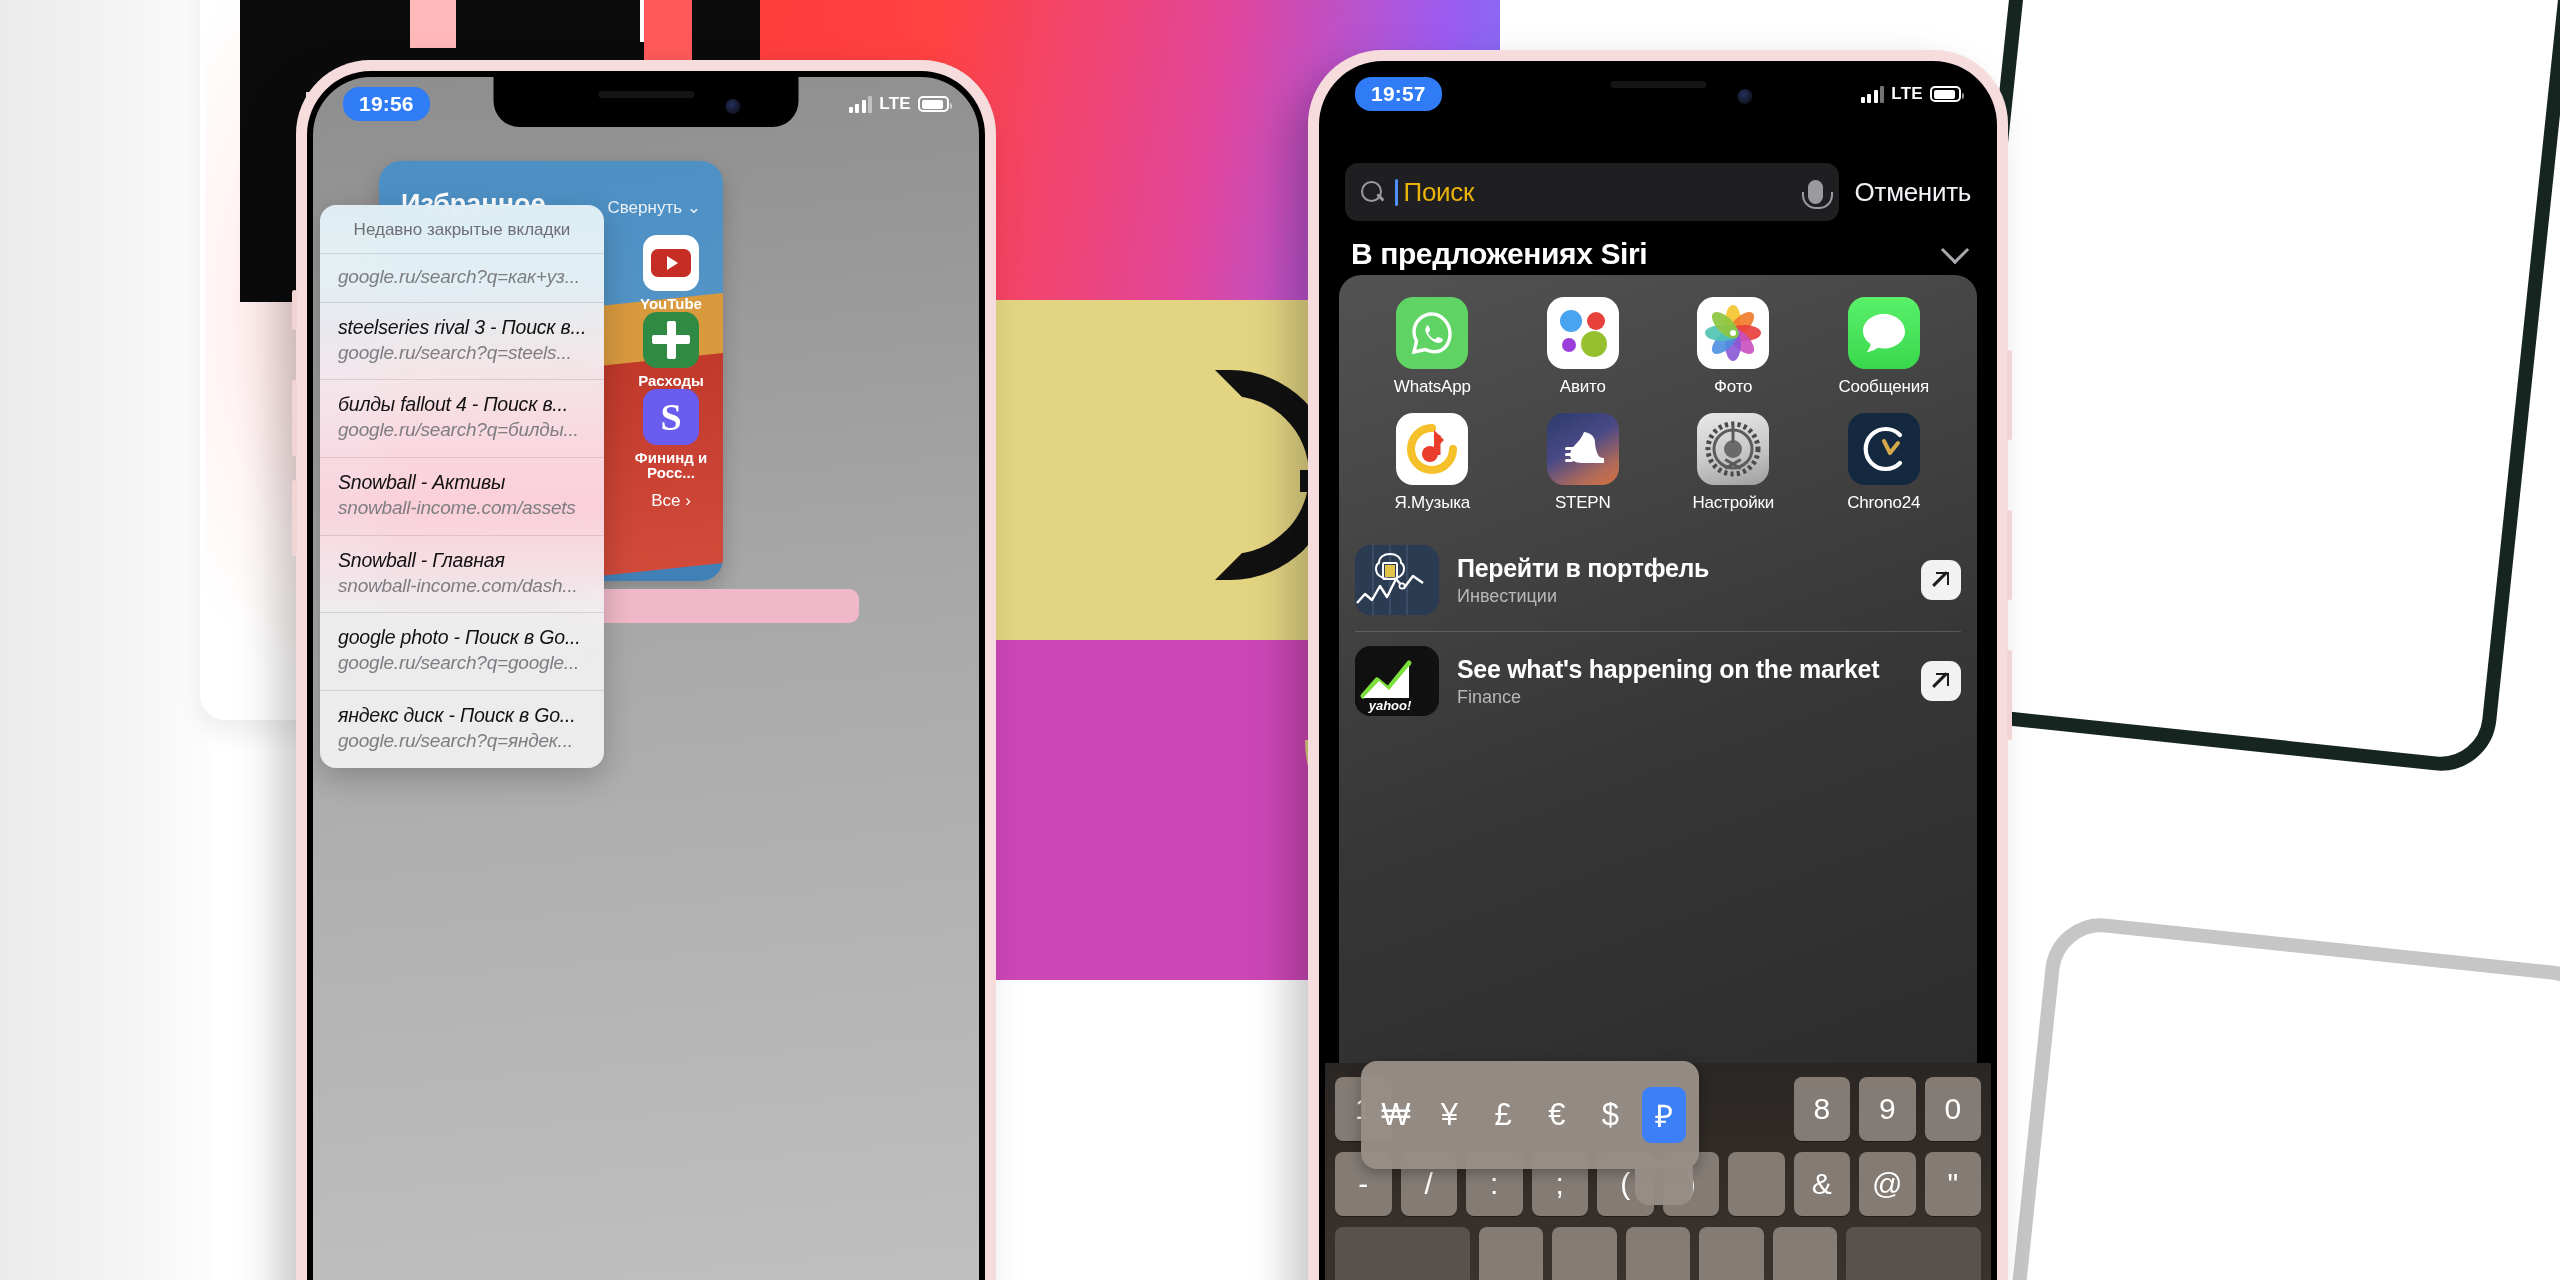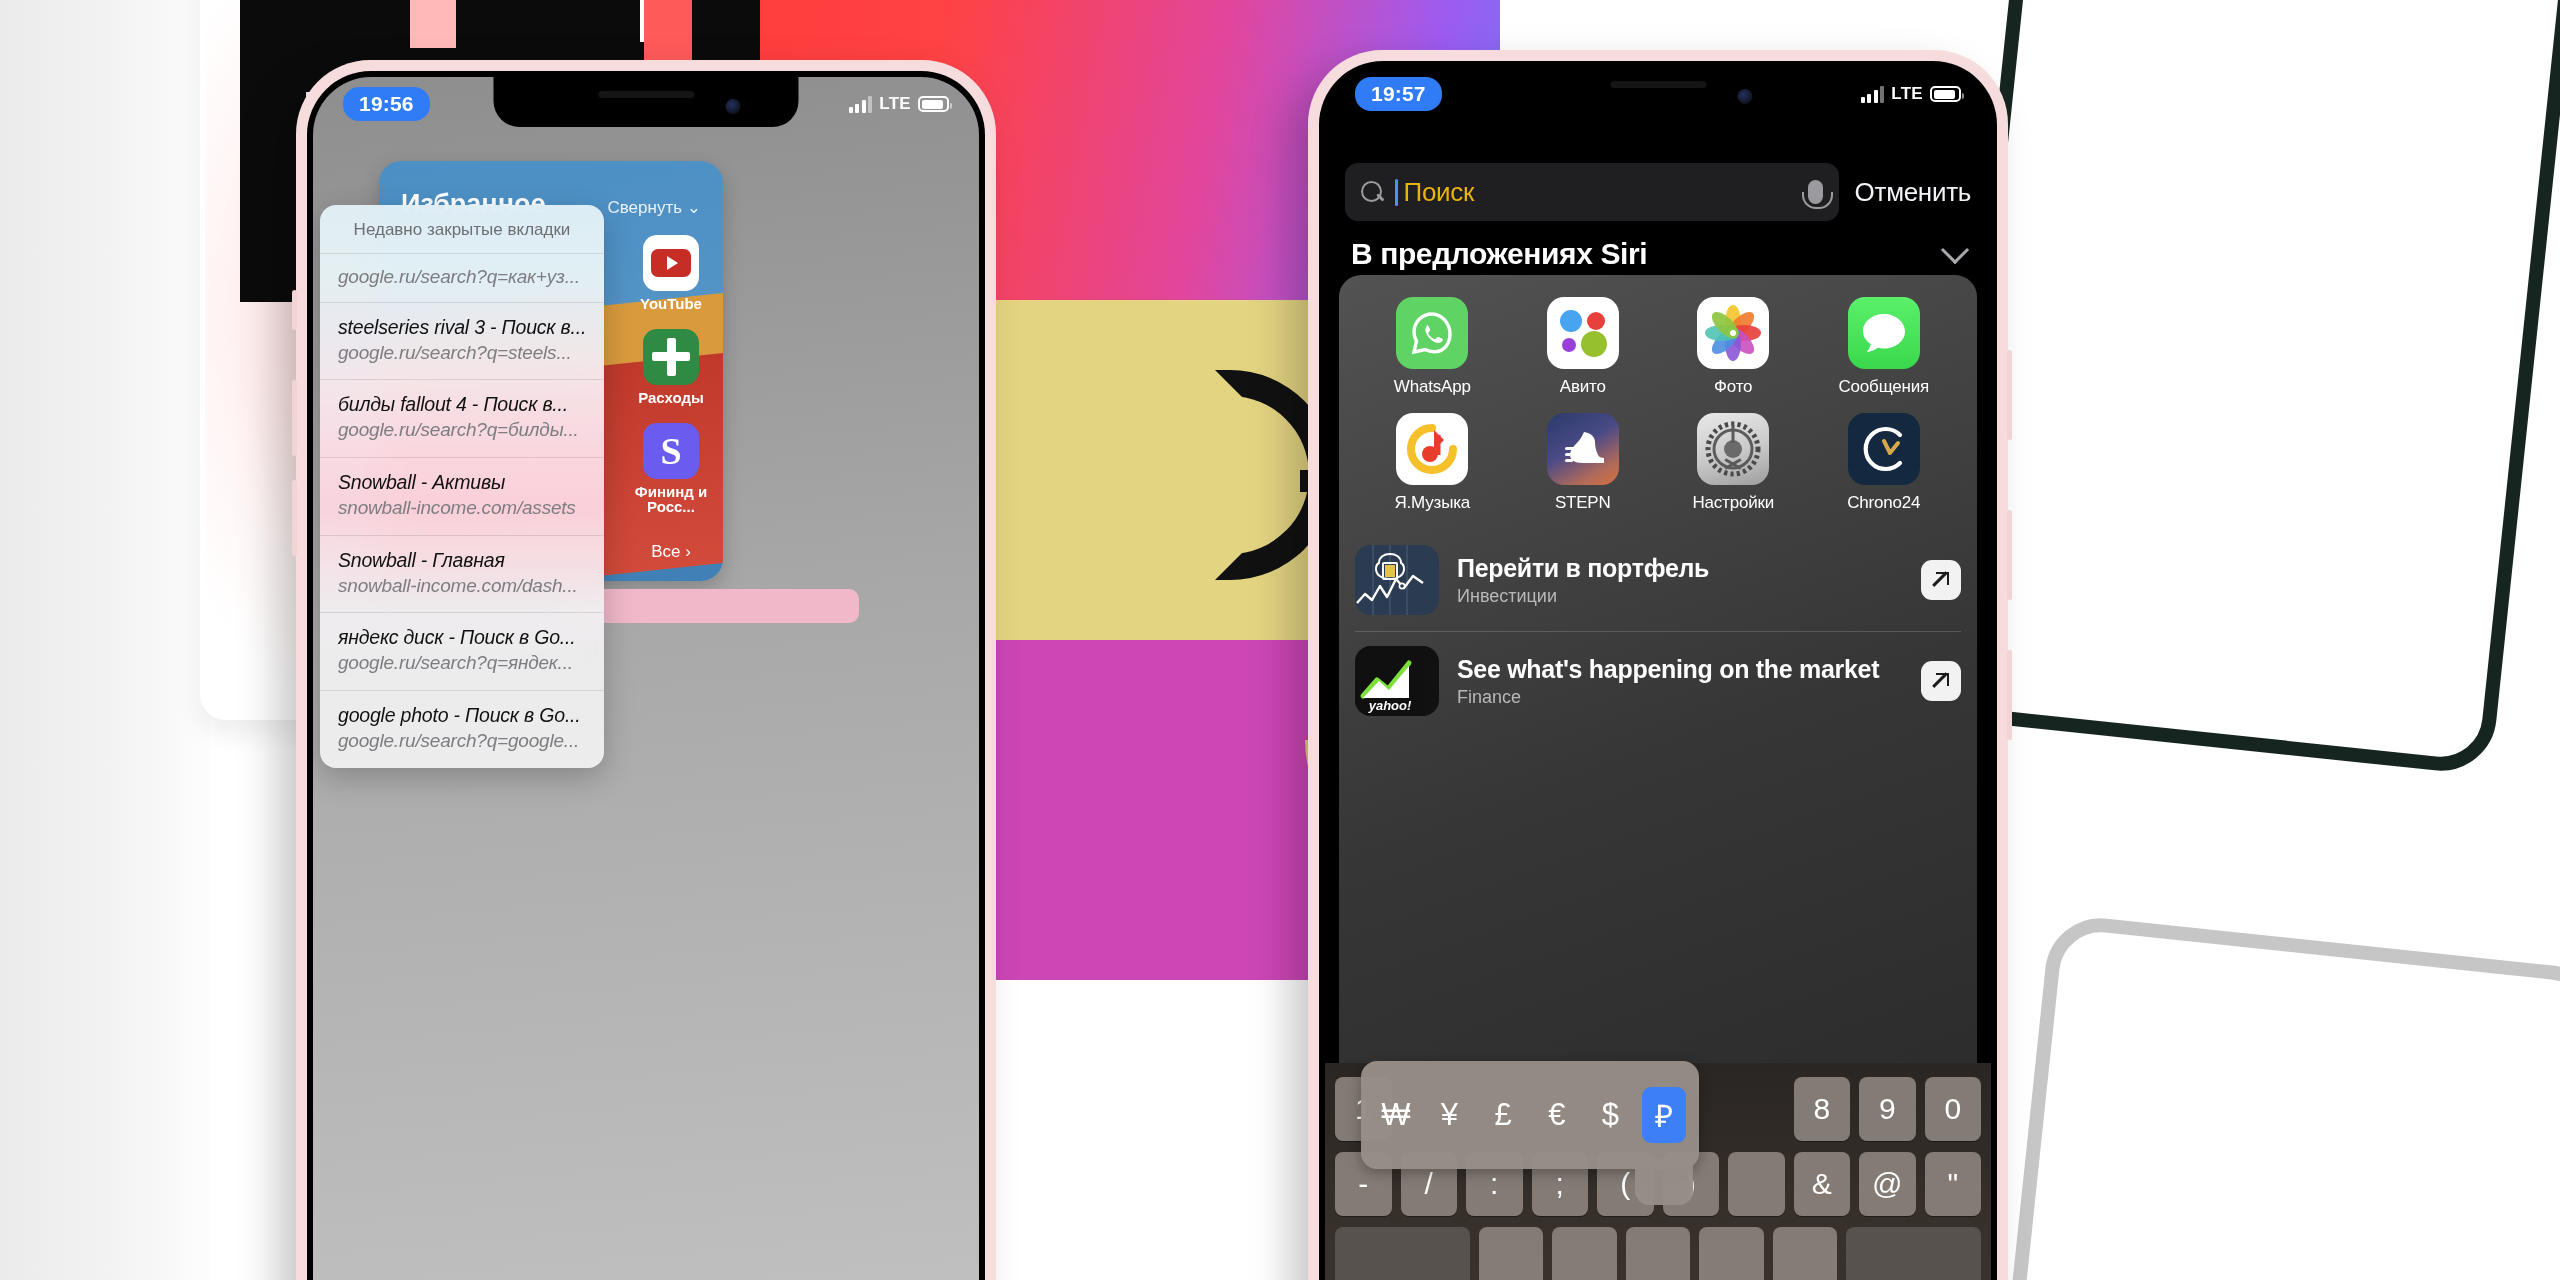--- a/index.html
+++ b/index.html
@@ -143,21 +143,21 @@
   }
   .safari-card-head {
     display: flex; align-items: baseline; justify-content: space-between;
     padding: 28px 22px 0 22px;
   }
   .safari-fav-title { color: #fff; font-size: 27px; font-weight: 700; }
   .safari-collapse { color: #eaf2f8; font-size: 17px; }
 
   .fav-col {
     position: absolute; right: 0; top: 74px; width: 104px;
-    display: flex; flex-direction: column; align-items: center; gap: 17px;
+    display: flex; flex-direction: column; align-items: center; gap: 0;
   }
   .fav-item { display: flex; flex-direction: column; align-items: center; width: 100px; }
   .fav-ico { width: 56px; height: 56px; border-radius: 14px; display:flex; align-items:center; justify-content:center; }
   .fav-lbl { color:#fff; font-size: 15px; font-weight:600; text-align:center; line-height:1.05; margin-top:5px; max-width:96px; }
   .yt-box { background:#fff; }
   .yt-inner { width: 40px; height: 28px; background:#c62d25; border-radius:7px; display:flex;align-items:center;justify-content:center; }
   .yt-tri { width:0;height:0;border-left:11px solid #fff;border-top:7px solid transparent;border-bottom:7px solid transparent;margin-left:3px; }
   .plus-box { background:#2f8a43; }
   .plus-v { position:absolute; width:9px; height:38px; background:#fff; border-radius:2px; }
   .plus-h { position:absolute; width:38px; height:9px; background:#fff; border-radius:2px; }
@@ -445,26 +445,26 @@
         </div>
         <div class="rc-row">
           <div class="rc-row-title">Snowball - Активы</div>
           <div class="rc-row-url">snowball-income.com/assets</div>
         </div>
         <div class="rc-row">
           <div class="rc-row-title">Snowball - Главная</div>
           <div class="rc-row-url">snowball-income.com/dash...</div>
         </div>
         <div class="rc-row">
+          <div class="rc-row-title">google photo - Поиск в Go...</div>
+          <div class="rc-row-url">google.ru/search?q=google...</div>
+        </div>
+        <div class="rc-row">
           <div class="rc-row-title">яндекс диск - Поиск в Go...</div>
           <div class="rc-row-url">google.ru/search?q=яндек...</div>
-        </div>
-        <div class="rc-row">
-          <div class="rc-row-title">google photo - Поиск в Go...</div>
-          <div class="rc-row-url">google.ru/search?q=google...</div>
         </div>
       </div>
 
     </div>
   </div>
 </div>
 
 <div class="phone" id="phone-right">
   <div class="side-btn" style="right:-4px;top:300px;width:5px;height:90px;"></div>
   <div class="side-btn" style="right:-4px;top:460px;width:5px;height:90px;"></div>

